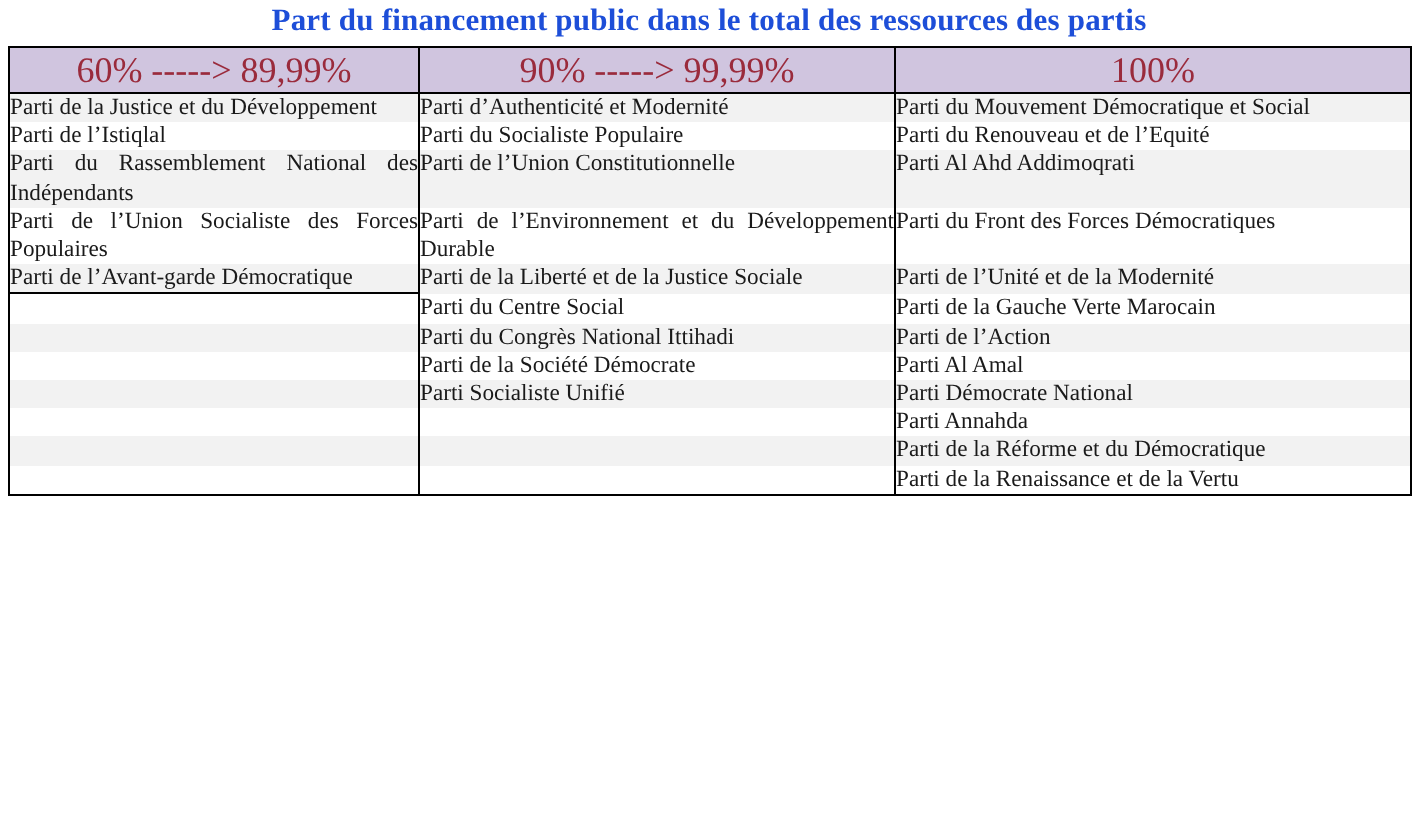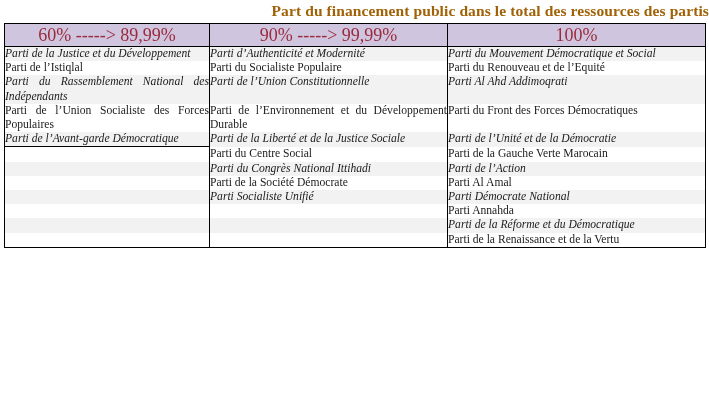--- a/index.html
+++ b/index.html
@@ -9,24 +9,24 @@
     font-family:"Liberation Serif","DejaVu Serif",serif;
     overflow:hidden;
   }
   #page{
     position:relative;
     width:709px;height:412px;
     box-sizing:border-box;
   }
   
   .title{
-    text-align:right;
+    text-align:center;
     font-size:15.5px;
     font-weight:bold;
-    color:#a16207;
+    color:#1d4ed8;
     letter-spacing:0.1px;
     padding:2px 0 3px 0;
     height:18px;
     line-height:18px;
     white-space:nowrap;
   }
   
   table.fin{
     border-collapse:collapse;
     table-layout:fixed;
@@ -61,21 +61,21 @@
     -moz-text-align-last:left;
     text-align-last:left;
     hyphens:none;
   }
   tbody td.c1{width:205px;border-right:1.4px solid #000000;}
   tbody td.c2{width:238px;border-right:1.4px solid #000000;}
   tbody td.c3{width:258px;margin-left:12px;}
   
   tr.col1-end td.c1{border-bottom:1.1px solid #000000;}
   
-  tr.stripe td{background:#f2f2f2;font-style:italic;}
+  tr.stripe td{background:#f2f2f2;}
   tr.plain  td{background:#ffffff;}
   
   td.empty{padding:5px 7px;}
   .cellwrap{display:block;}
 </style>
 </head>
 <body>
 
 <div id="page">
 
@@ -140,21 +140,21 @@
           </td>
         </tr>
         <tr class="stripe col1-end">
           <td class="c1">
             <span class="cellwrap">Parti de l’Avant-garde Démocratique</span>
           </td>
           <td class="c2">
             <span class="cellwrap">Parti de la Liberté et de la Justice Sociale</span>
           </td>
           <td class="c3">
-            <span class="cellwrap">Parti de l’Unité et de la Démocratie</span>
+            <span class="cellwrap">Parti de l’Unité et de la Modernité</span>
           </td>
         </tr>
         <tr class="plain">
           <td class="c1 empty">&nbsp;</td>
           <td class="c2">
             <span class="cellwrap">Parti du Centre Social</span>
           </td>
           <td class="c3">
             <span class="cellwrap">Parti de la Gauche Verte Marocain</span>
           </td>

